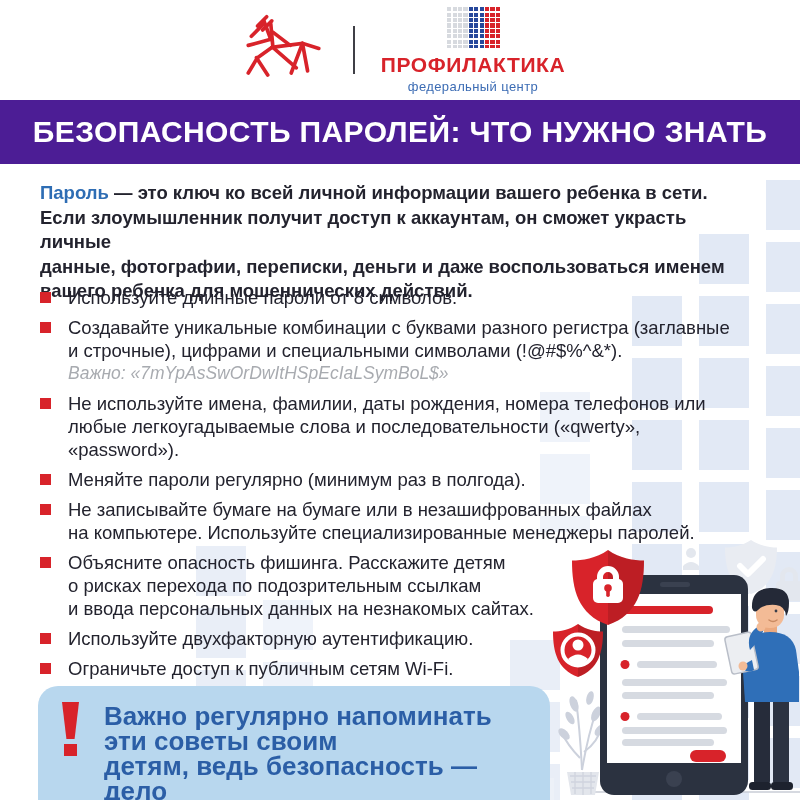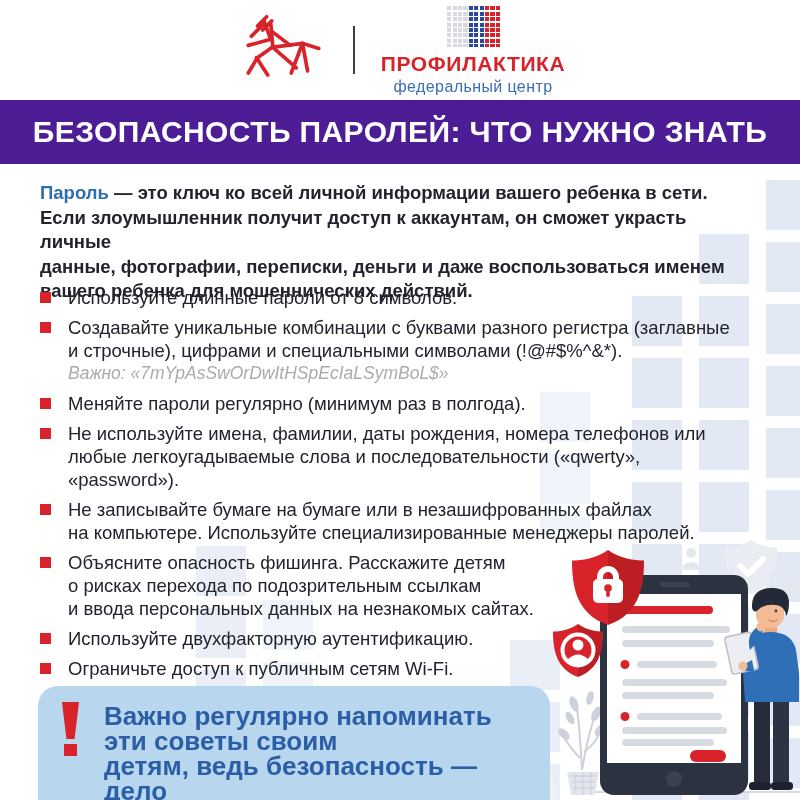--- a/index.html
+++ b/index.html
@@ -26,21 +26,21 @@
           align-items:center;justify-content:center;gap:26px;z-index:5;background:#fff;}
   .brand-mark{width:92px;height:78px;}
   .divider{width:2px;height:48px;background:#3f3f46;}
   .brand-block{display:flex;flex-direction:column;align-items:center;}
   .gridlogo{width:54px;height:42px;margin-bottom:5px;
     background-image:
       repeating-linear-gradient(to right,#ffffff 0 1.3px,rgba(255,255,255,0) 1.3px 5.4px),
       repeating-linear-gradient(to bottom,#ffffff 0 1.3px,rgba(255,255,255,0) 1.3px 5.4px),
       linear-gradient(to right,#d7dadf 0 40%,#27489b 40% 70%,#d8232a 70% 100%);}
   .brand-name{font-size:21px;font-weight:bold;color:#d8232a;letter-spacing:.6px;}
-  .brand-sub{font-size:16px;color:#3c6cb4;margin-top:2px;letter-spacing:.4px;}
+  .brand-sub{font-size:13px;color:#3c6cb4;margin-top:2px;letter-spacing:.4px;}
 
   
   .banner{position:absolute;top:100px;left:0;width:800px;height:64px;background:#4c1d95;
           display:flex;align-items:center;justify-content:center;z-index:4;}
   .banner h1{margin:0;color:#ffffff;font-size:30px;font-weight:bold;letter-spacing:.4px;white-space:nowrap;}
 
   
   .intro{position:absolute;top:181px;left:40px;width:720px;margin:0;z-index:3;
          font-size:18.5px;font-weight:bold;line-height:24.5px;color:#23232e;white-space:pre-line;}
   .intro .lead{color:#2e6db4;}
@@ -120,26 +120,26 @@
     <li>
       <span class="bullet"></span>
       <div>
         <p class="tip-text">Создавайте уникальные комбинации с буквами разного регистра (заглавные
 и строчные), цифрами и специальными символами (!@#$%^&amp;*).</p>
         <p class="example">Важно: «7mYpAsSwOrDwItHSpEcIaLSymBoL$»</p>
       </div>
     </li>
     <li>
       <span class="bullet"></span>
-      <p class="tip-text">Меняйте пароли регулярно (минимум раз в полгода).</p>
-    </li>
-    <li>
-      <span class="bullet"></span>
       <p class="tip-text">Не используйте имена, фамилии, даты рождения, номера телефонов или
 любые легкоугадываемые слова и последовательности («qwerty», «password»).</p>
+    </li>
+    <li>
+      <span class="bullet"></span>
+      <p class="tip-text">Меняйте пароли регулярно (минимум раз в полгода).</p>
     </li>
     <li>
       <span class="bullet"></span>
       <p class="tip-text">Не записывайте бумаге на бумаге или в незашифрованных файлах
 на компьютере. Используйте специализированные менеджеры паролей.</p>
     </li>
     <li>
       <span class="bullet"></span>
       <p class="tip-text">Объясните опасность фишинга. Расскажите детям
 о рисках перехода по подозрительным ссылкам

